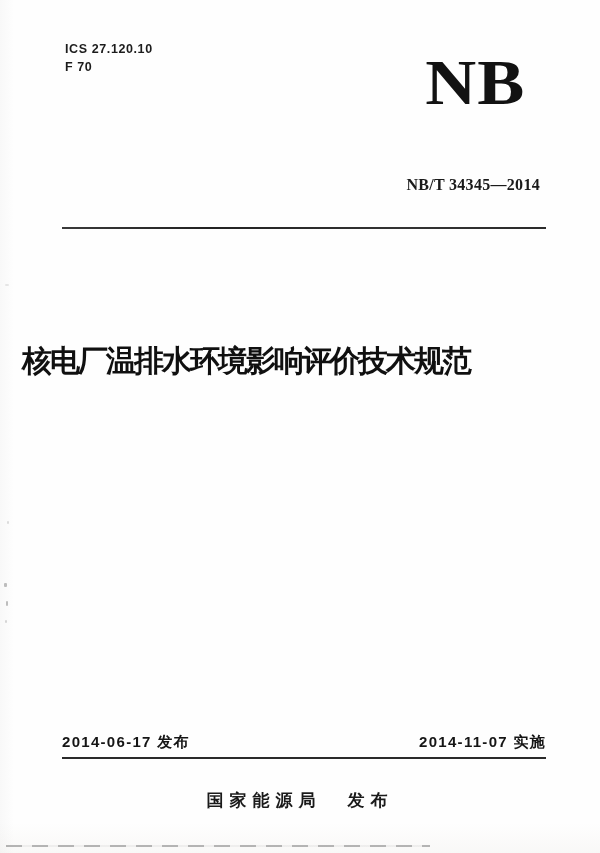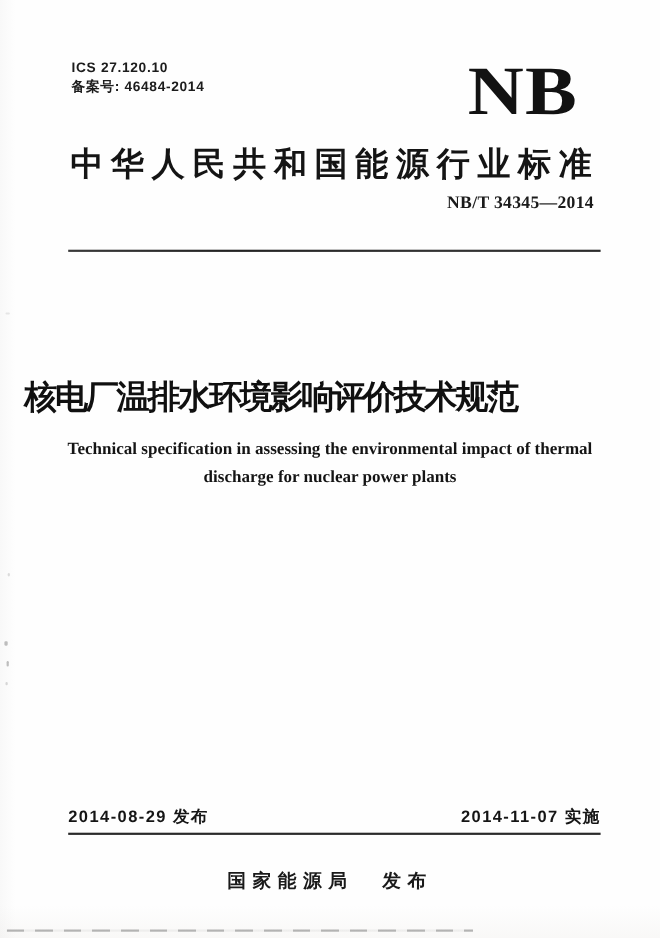--- a/index.html
+++ b/index.html
@@ -17,21 +17,21 @@
       #fefefe;
     overflow: hidden;
     color: #161616;
     font-family: "Liberation Sans", "DejaVu Sans", sans-serif;
   }
 
   
   .meta-block {
     position: absolute;
     left: 65px;
-    top: 52px;
+    top: 40px;
     font-size: 12.5px;
     font-weight: 600;
     letter-spacing: 0.6px;
     line-height: 18px;
     color: #1c1c1c;
   }
 
   
   .nb-logo {
     position: absolute;
@@ -161,40 +161,35 @@
   .sp4 { left: 7px;  top: 521px; width: 2px; height: 3px; opacity: .5; }
   .sp5 { left: 5px;  top: 284px; width: 4px; height: 2px; opacity: .35; }
 </style>
 </head>
 <body>
 
 <div class="scan-page">
 
   <div class="meta-block">
     <div>ICS 27.120.10</div>
-    <div>备案号: 46484-2014</div>
+    <div>F 70</div>
   </div>
 
   <div class="nb-logo">NB</div>
 
-  <div class="category-heading">中华人民共和国能源行业标准</div>
 
   <div class="standard-number">NB/T 34345—2014</div>
 
   <div class="rule-top"></div>
 
   <div class="main-title">核电厂温排水环境影响评价技术规范</div>
 
-  <div class="english-title">
-    <div>Technical specification in assessing the environmental impact of thermal</div>
-    <div>discharge for nuclear power plants</div>
-  </div>
 
   <div class="dates-row">
-    <span>2014-08-29 发布</span>
+    <span>2014-06-17 发布</span>
     <span>2014-11-07 实施</span>
   </div>
 
   <div class="publisher-row">
     <span>国家能源局</span><span class="publish-label">发布</span>
   </div>
 
   <div class="bottom-streak"></div>
   <div class="speckle sp1"></div>
   <div class="speckle sp2"></div>

